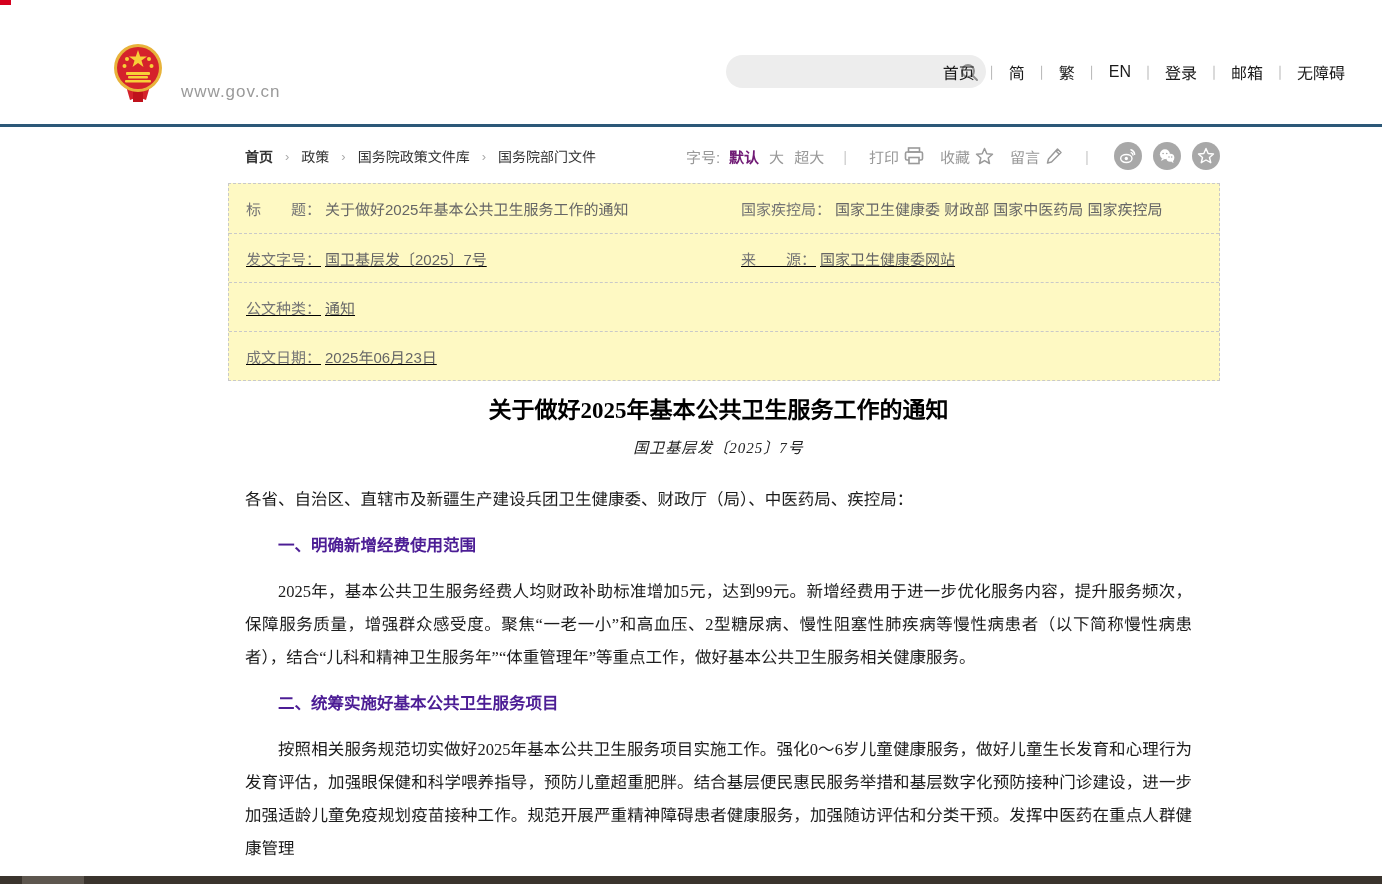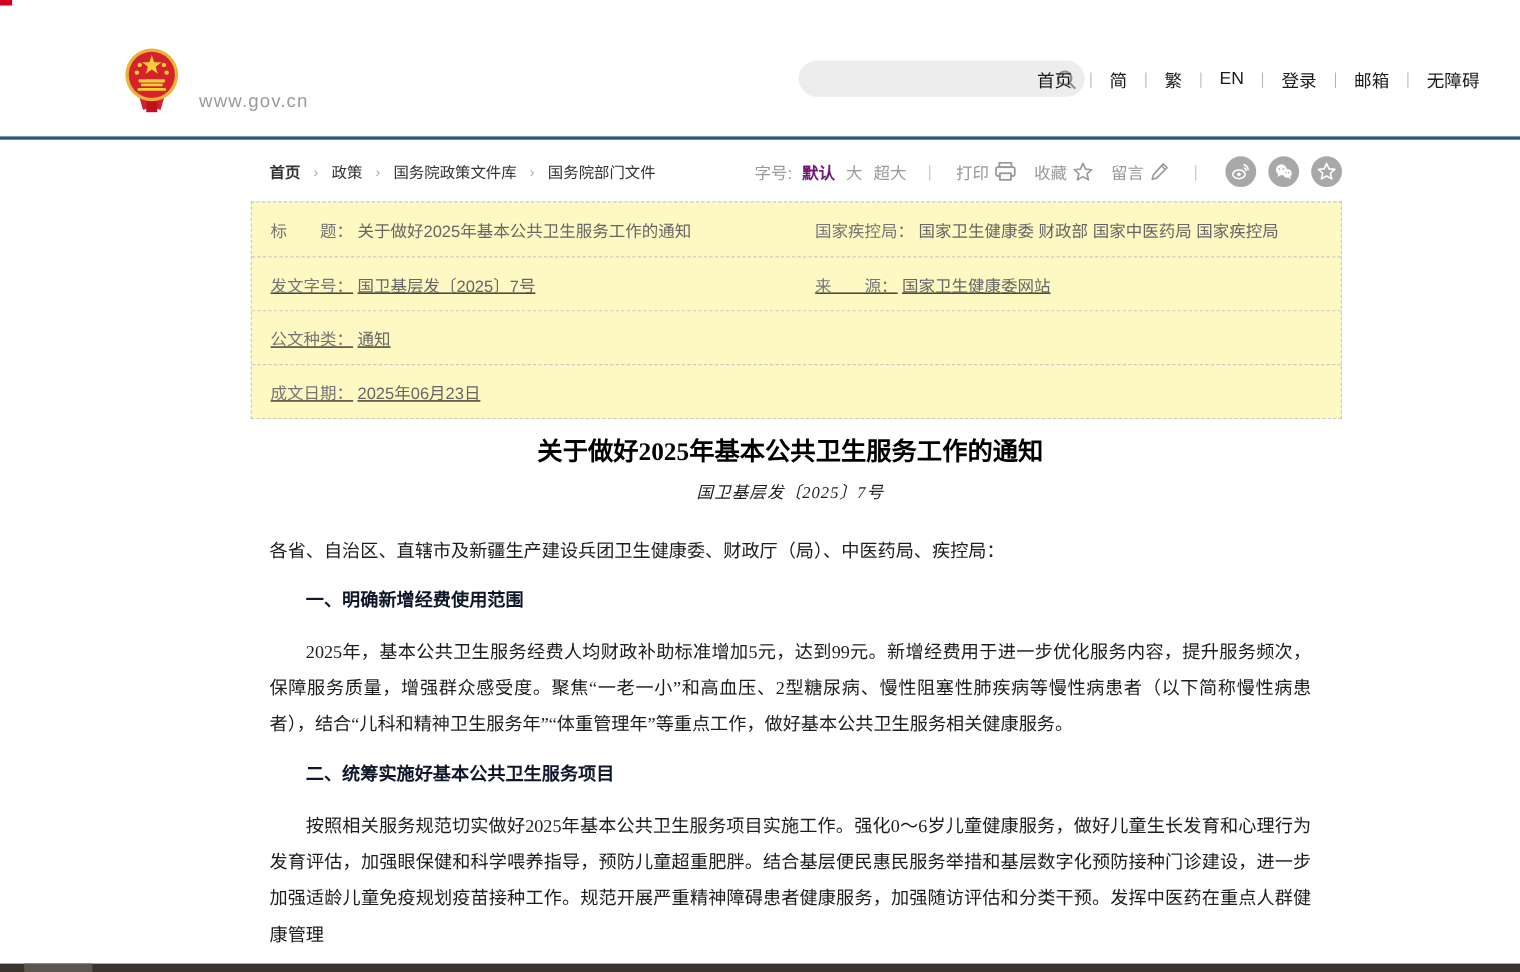--- a/index.html
+++ b/index.html
@@ -58,21 +58,21 @@
 
   
   .doc { position:absolute; left:228px; top:396px; width:992px; padding:0 28px 0 17px;
     font-family:"Liberation Serif", serif; }
   .doc-title { text-align:center; font-size:23px; font-weight:bold; color:#000; line-height:30px; }
   .doc-number { text-align:center; font-size:15px; color:#222; margin-top:10px;
     font-style:italic; letter-spacing:1px; }
   .doc-body { margin-top:26px; font-size:16.5px; color:#1c1c1c; }
   .doc-body p { line-height:33px; margin-bottom:13px; text-align:justify; }
   .doc-body p.indent { text-indent:2em; }
-  .doc-body p.heading { text-indent:2em; font-weight:bold; color:#0f172a;
+  .doc-body p.heading { text-indent:2em; font-weight:bold; color:#4c1d95;
     font-family:"Liberation Sans", sans-serif; font-size:16.5px; margin-top:2px; }
 
   
   .bottom-bar { position:absolute; left:0; bottom:0; width:1382px; height:8px; background:#3a342d; }
   .bottom-bar .thumb { position:absolute; left:22px; top:0; width:62px; height:8px; background:#5d564e; }
 </style>
 </head>
 <body>
 
 <div class="site-header">

